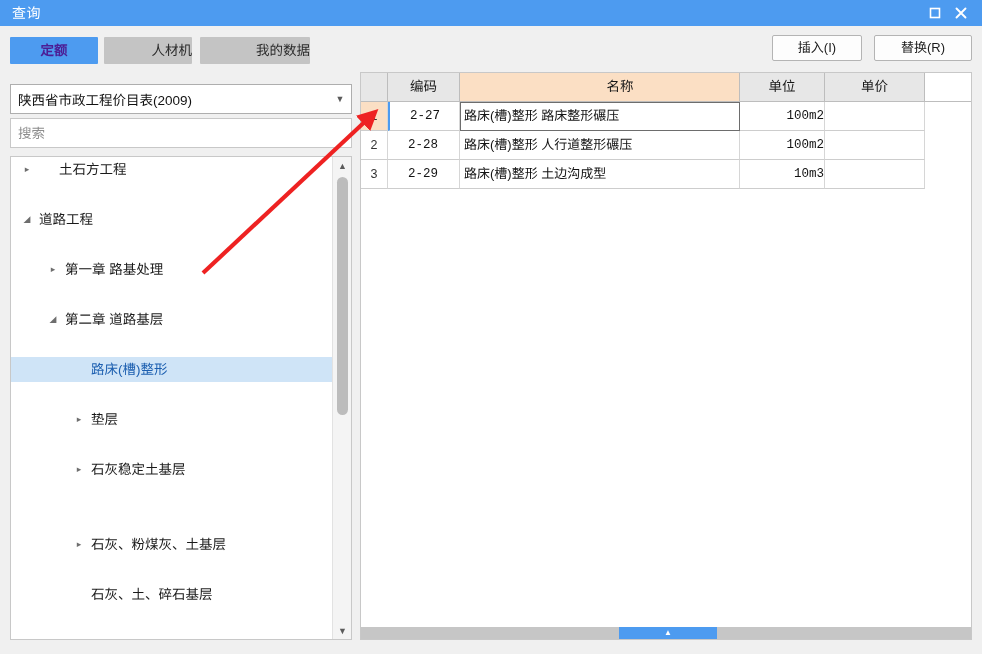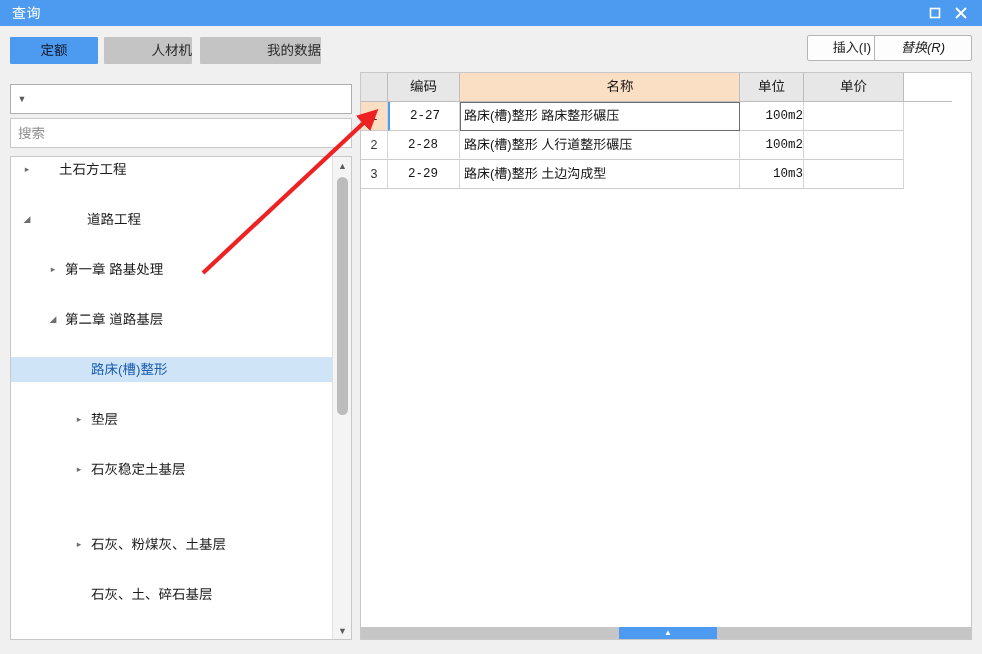--- a/index.html
+++ b/index.html
@@ -58,42 +58,42 @@
   .tab {
     position: absolute;
     top: 11px;
     height: 27px;
     line-height: 27px;
     text-align: center;
     font-size: 13.5px;
     cursor: default;
     border-radius: 1px;
   }
-  .tab.active { background: #4d9bf0; color: #0f172a; }
+  .tab.active { background: #4d9bf0; color: #4c1d95; font-weight: bold; }
   .tab.inactive { background: #c4c4c4; color: #2b2b2b; text-align: right; }
   #tab-0 { left: 10px;  width: 88px; }
   #tab-1 { left: 104px; width: 88px; }
-  #tab-2 { left: 200px; width: 121px; }
+  #tab-2 { left: 200px; width: 110px; }
 
   
   .action-btn {
     position: absolute;
     top: 35px;
     height: 26px;
     line-height: 24px;
     text-align: center;
     background: #fdfdfd;
     border: 1px solid #b4b4b4;
     border-radius: 2px;
     font-size: 13px;
     color: #1a1a1a;
     cursor: default;
   }
-  #btn-insert  { left: 772px; width: 90px; margin-left: 35px; }
-  #btn-replace { left: 874px; width: 98px; font-style: italic; }
+  #btn-insert  { left: 772px; width: 90px; }
+  #btn-replace { left: 874px; width: 98px; }
 
   
   .left-panel {
     position: absolute;
     left: 10px; top: 84px;
     width: 342px; height: 556px;
   }
 
   .combo {
     position: absolute;
@@ -258,21 +258,21 @@
   .grid-row.selected .cell.name {
     outline: 1.5px solid #6d6d6d;
     outline-offset: -1.5px;
   }
   .grid-row.selected .cell.code { border-left: 2px solid #4d9bf0; }
 
   
   .c-idx   { width: 27px; }
   .c-code  { width: 72px; }
   .c-name  { width: 280px; }
-  .c-unit  { width: 64px; }
+  .c-unit  { width: 85px; }
   .c-price { width: 100px; }
   .c-fill  { width: 48px; }
 
   
   .splitter {
     position: absolute;
     left: 0; bottom: 0;
     width: 612px; height: 12px;
     background: #c6c6c6;
   }
@@ -322,36 +322,37 @@
     <div class="tab inactive" id="tab-1">人材机</div>
     <div class="tab inactive" id="tab-2">我的数据</div>
   </div>
 
   <div class="action-btn" id="btn-insert">插入(I)</div>
   <div class="action-btn" id="btn-replace">替换(R)</div>
 
   <div class="left-panel">
 
     <div class="combo">
+      <span class="combo-text">陕西省市政工程价目表(2009)</span>
       <span class="combo-arrow">▼</span>
     </div>
 
     <div class="search-box">
       <input type="text" placeholder="搜索" style="">
     </div>
 
     <div class="tree-wrap">
       <div class="tree-scroll" id="tree-scroll">
           <div class="tree-node" style="top: 0px;">
             <span class="twisty" style="left: 8px;">▸</span>
             <span class="tree-label" style="left: 28px; margin-left: 20px;">土石方工程</span>
           </div>
           <div class="tree-node" style="top: 25px;">
             <span class="twisty" style="left: 8px;">◢</span>
-            <span class="tree-label" style="left: 28px; margin-left: 48px;">道路工程</span>
+            <span class="tree-label" style="left: 28px;">道路工程</span>
           </div>
           <div class="tree-node" style="top: 50px;">
             <span class="twisty" style="left: 34px;">▸</span>
             <span class="tree-label" style="left: 54px;">第一章 路基处理</span>
           </div>
           <div class="tree-node" style="top: 75px;">
             <span class="twisty" style="left: 34px;">◢</span>
             <span class="tree-label" style="left: 54px;">第二章 道路基层</span>
           </div>
           <div class="tree-node selected" style="top: 100px;">

